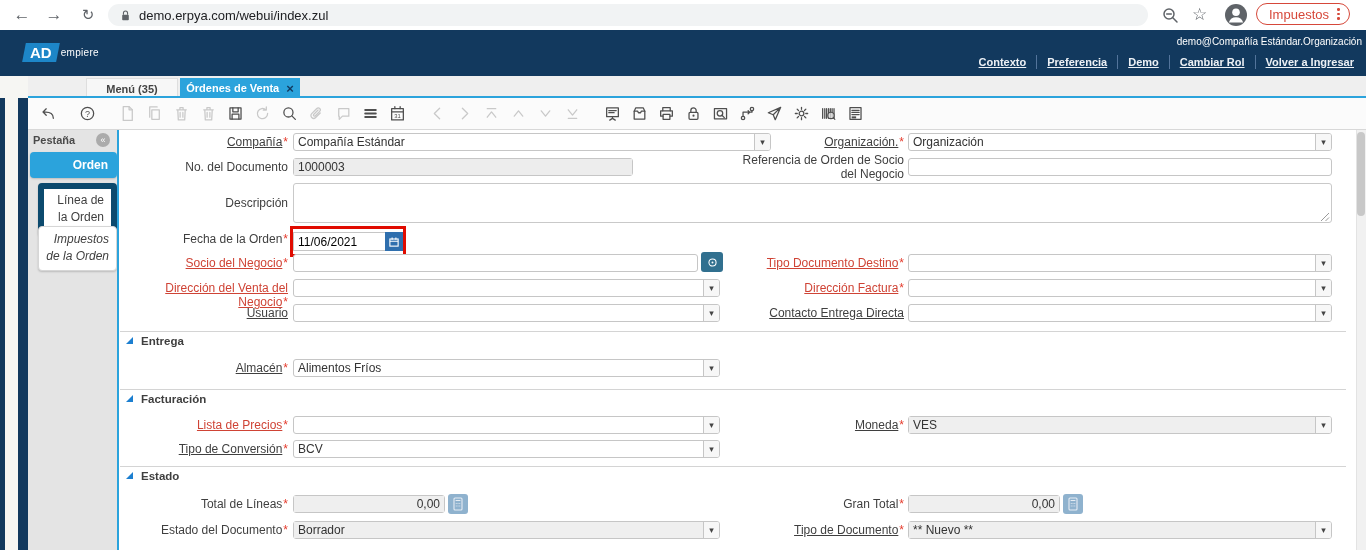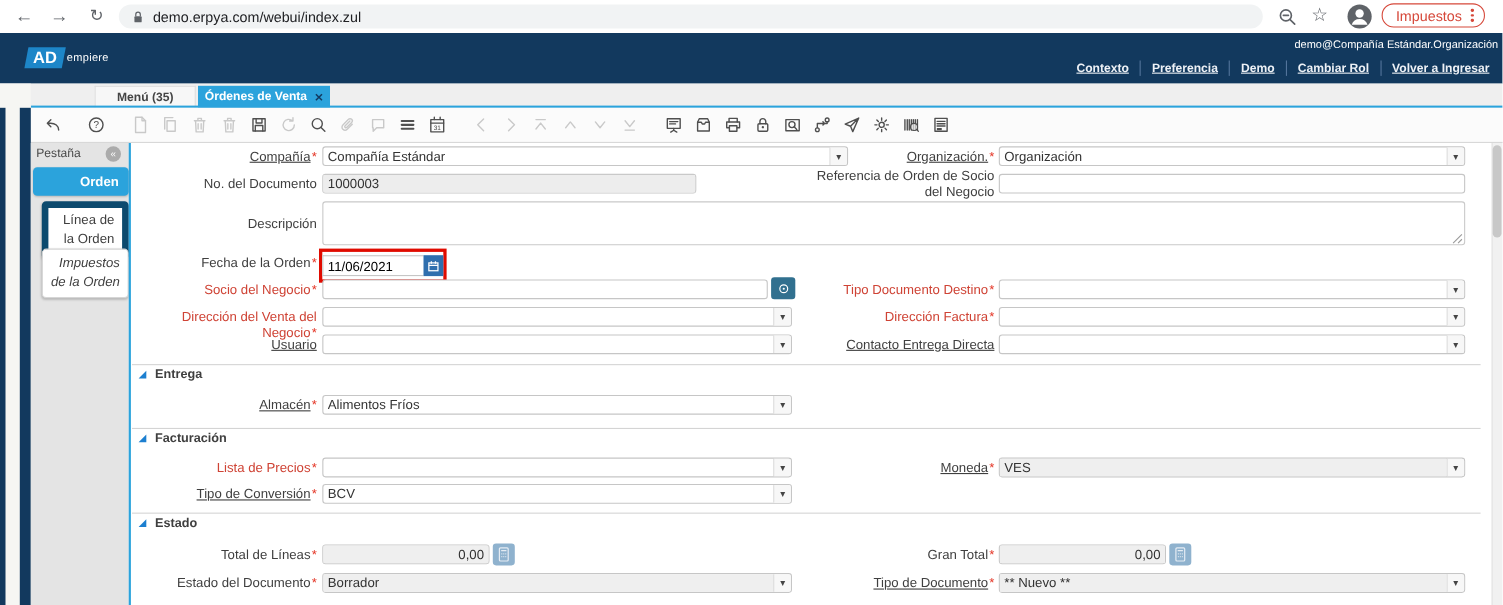--- a/index.html
+++ b/index.html
@@ -57,40 +57,40 @@
   .tool.dis{color:#c9c9c9;}
   .tool.gap{margin-left:13px;}
 
   
   .rail-bg{position:absolute;left:0;top:76px;width:28px;height:474px;background:#f6f6f3;}
   .rail-n1{position:absolute;left:0;top:98px;width:5px;height:452px;background:#12395e;}
   .rail-n2{position:absolute;left:18px;top:98px;width:10px;height:452px;background:#12395e;}
 
   
   .side-panel{position:absolute;left:28px;top:130px;width:89px;height:420px;background:#e4e4e4;}
-  .side-title{position:absolute;left:33px;top:134px;font-size:11px;font-weight:normal;color:#4a4a4a;}
+  .side-title{position:absolute;left:33px;top:134px;font-size:11px;font-weight:bold;color:#4a4a4a;}
   .collapser{position:absolute;left:96px;top:133px;width:14px;height:14px;border-radius:50%;
              background:#ababab;color:#fff;font-size:9px;text-align:center;line-height:14px;}
   .side-tab{position:absolute;border-radius:4px;text-align:right;font-size:12px;
             box-shadow:0 1px 2px rgba(0,0,0,.18);box-sizing:border-box;cursor:pointer;}
   .st0{left:30px;top:152px;width:87px;height:26px;line-height:26px;background:#2ba3dc;color:#fff;
        font-weight:bold;padding-right:9px;}
   .st1{left:38px;top:183px;width:79px;background:#fff;border:6px solid #0c4a6e;color:#3f3f3f;
        padding:3px 7px 4px 4px;line-height:17px;}
   .st2{left:38px;top:226px;width:79px;background:#fff;border:1px solid #d6d6d6;color:#3f3f3f;
        padding:4px 7px 5px 4px;line-height:17px;font-style:italic;}
   .cyan-divider{position:absolute;left:117px;top:130px;width:2px;height:420px;background:#2ba3dc;}
 
   
   .form{position:absolute;left:120px;top:130px;width:1236px;height:420px;background:#fff;}
   .lbl{position:absolute;font-size:12px;color:#3f3f3f;text-align:right;}
   .lbl-l{left:0;width:168px;}
   .lbl-r{left:614px;width:170px;}
   .u{text-decoration:underline;}
-  .redlbl{color:#cf4335;}
+  .redlbl{color:#cf4335;text-decoration:underline;}
   .req{color:#e53b2c;margin-left:1px;text-decoration:none;display:inline-block;}
   .tinput,.combo{position:absolute;height:18px;border:1px solid #c6c6c6;border-radius:3px;
                  box-sizing:border-box;background:#fff;}
   .tinput input,.cinput{border:none;outline:none;background:transparent;font-size:12px;
                  font-family:inherit;color:#333;width:100%;height:100%;padding:0 4px;box-sizing:border-box;}
   .combo{display:flex;}
   .cinput{flex:1;min-width:0;}
   .cbtn{width:15px;border-left:1px solid #c6c6c6;background:#f7f7f7;display:flex;align-items:center;
         justify-content:center;font-size:9px;color:#444;border-radius:0 2px 2px 0;cursor:pointer;}
   .ro{background:#efefef;}

